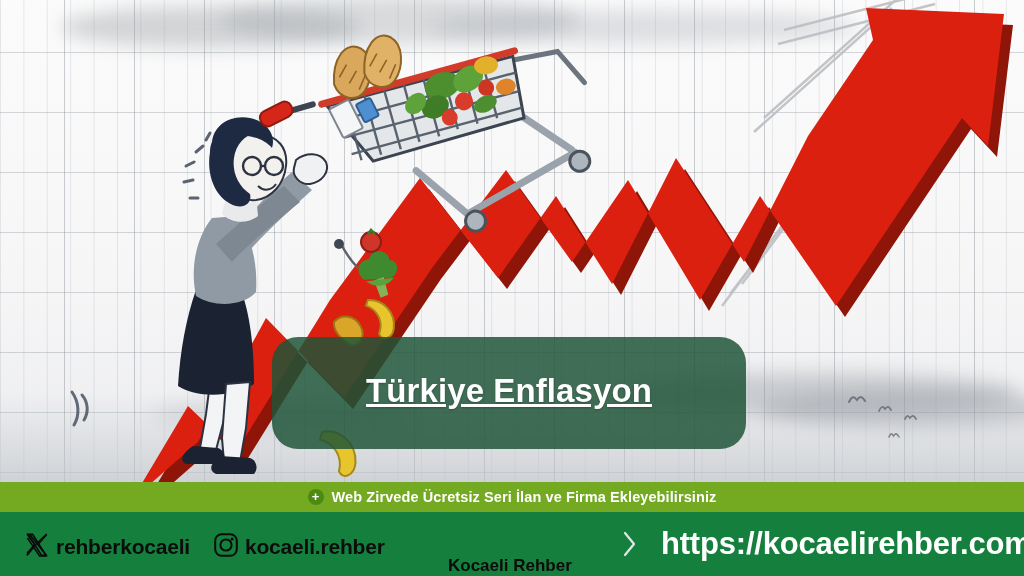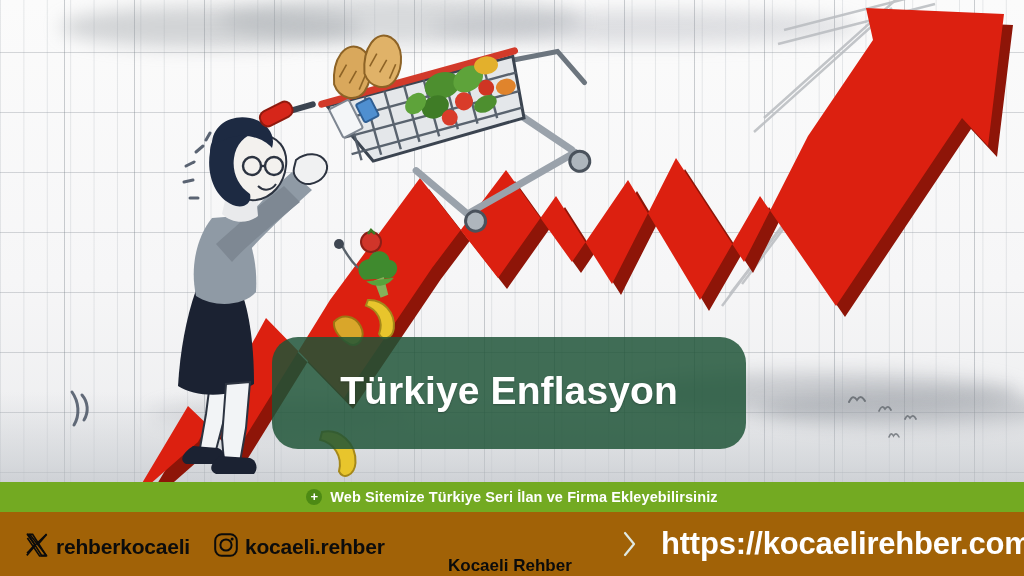--- a/index.html
+++ b/index.html
@@ -59,27 +59,28 @@
     left:272px;top:337px;width:474px;height:112px;
     background:rgba(30,84,55,.84);
     border-radius:26px;
     display:flex;flex-direction:column;
     align-items:center;justify-content:center;
     box-sizing:border-box;
     padding:2px 16px 6px 16px;
   }
   .title-line{
     color:#ffffff;
-    font-size:39px;
+    font-size:33px;
     font-weight:bold;
     line-height:1.28;
     letter-spacing:.1px;
     text-align:center;
     white-space:nowrap;
     text-shadow:0 1px 2px rgba(0,0,0,.25);
+    text-decoration:underline;
   }
 
   
   .promo{
     position:absolute;left:0;top:482px;width:1024px;height:30px;
     background:#73aa22;
     display:flex;align-items:center;justify-content:center;
     gap:8px;
   }
   .promo-plus{
@@ -91,21 +92,21 @@
     padding-bottom:1px;box-sizing:border-box;
   }
   .promo-text{
     color:#ffffff;font-size:14.5px;font-weight:600;letter-spacing:.1px;
     white-space:nowrap;
   }
 
   
   .footer{
     position:absolute;left:0;top:512px;width:1024px;height:64px;
-    background:#a16207;
+    background:#15803d;
     display:flex;align-items:center;
     box-sizing:border-box;
   }
   .social{
     display:flex;align-items:center;gap:6px;
   }
   .social .handle{
     color:#0c0c0c;font-size:21px;font-weight:bold;letter-spacing:-.2px;
     white-space:nowrap;
   }
@@ -338,21 +339,21 @@
       </g>
     </svg>
 
     <div class="title-plate">
       <div class="title-line">Türkiye Enflasyon</div>
     </div>
   </div>
 
   <div class="promo">
     <span class="promo-plus">+</span>
-    <span class="promo-text">Web Sitemize Türkiye Seri İlan ve Firma Ekleyebilirsiniz</span>
+    <span class="promo-text">Web Zirvede Ücretsiz Seri İlan ve Firma Ekleyebilirsiniz</span>
   </div>
 
   <div class="footer">
 
     <div class="social sp-x">
       <span>
         <svg width="26" height="26" viewBox="0 0 26 26">
           <path d="M3 2 L10.8 12.4 L3.4 21 M3 21 L22.6 2 M5.4 2 L22.8 24 M22.8 24 L15.6 24 L3.4 6" stroke="#0b0b0b" stroke-width="1.6" fill="none"></path>
           <path d="M4.2 2.4 L8.6 2.4 L22 23.4 L17.6 23.4 Z M2.8 23.4 L10.6 14.2 M22.6 2.4 L14.4 12" stroke="#0b0b0b" stroke-width="1.7" fill="none"></path>
         </svg>

